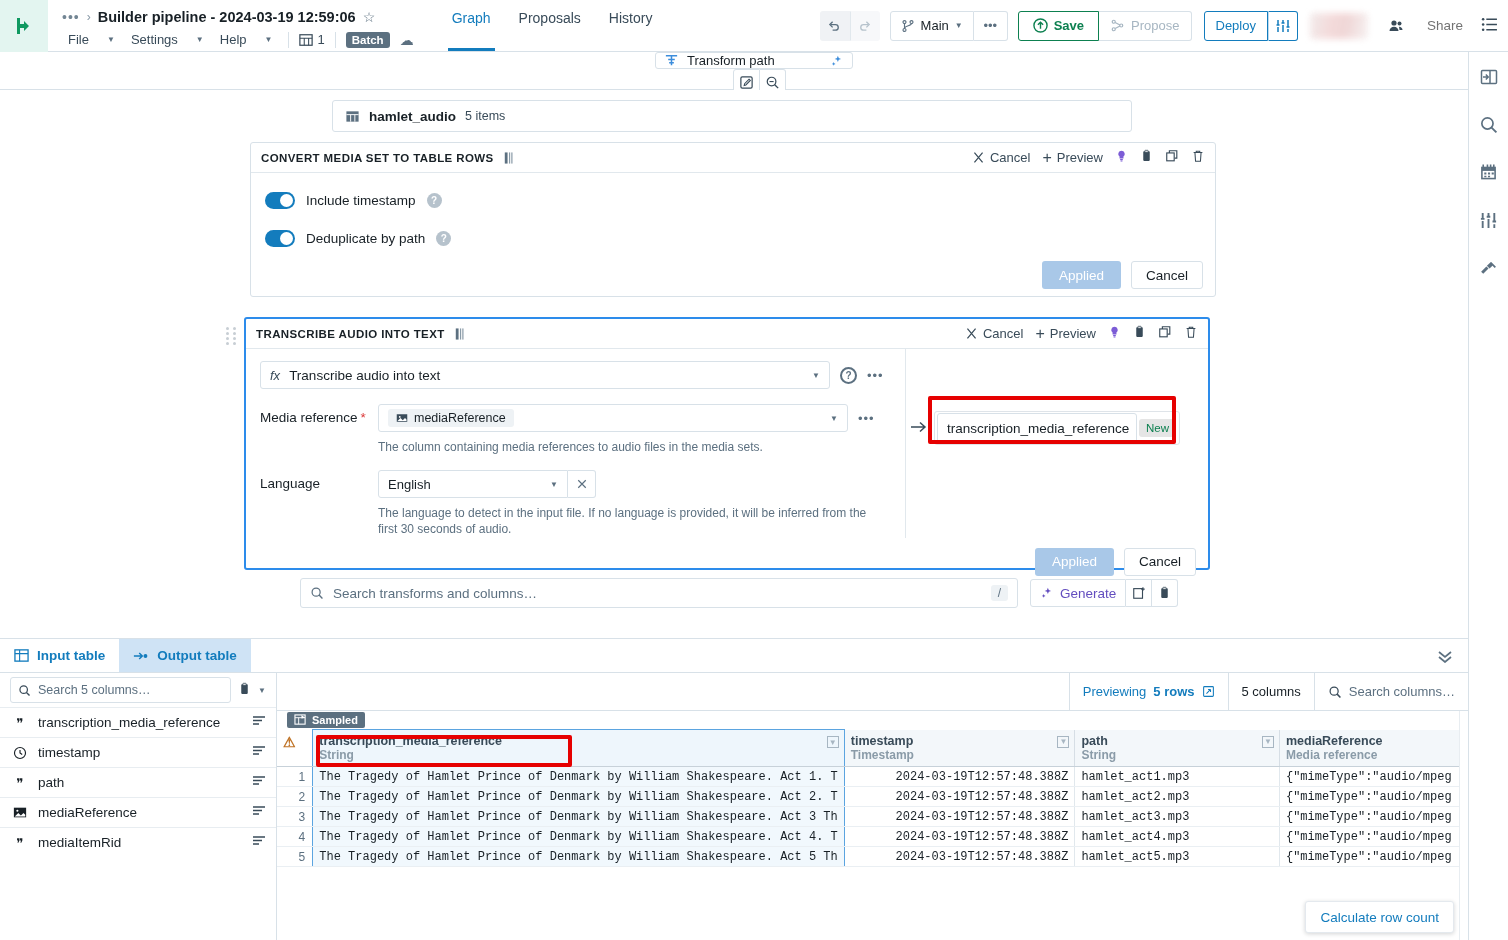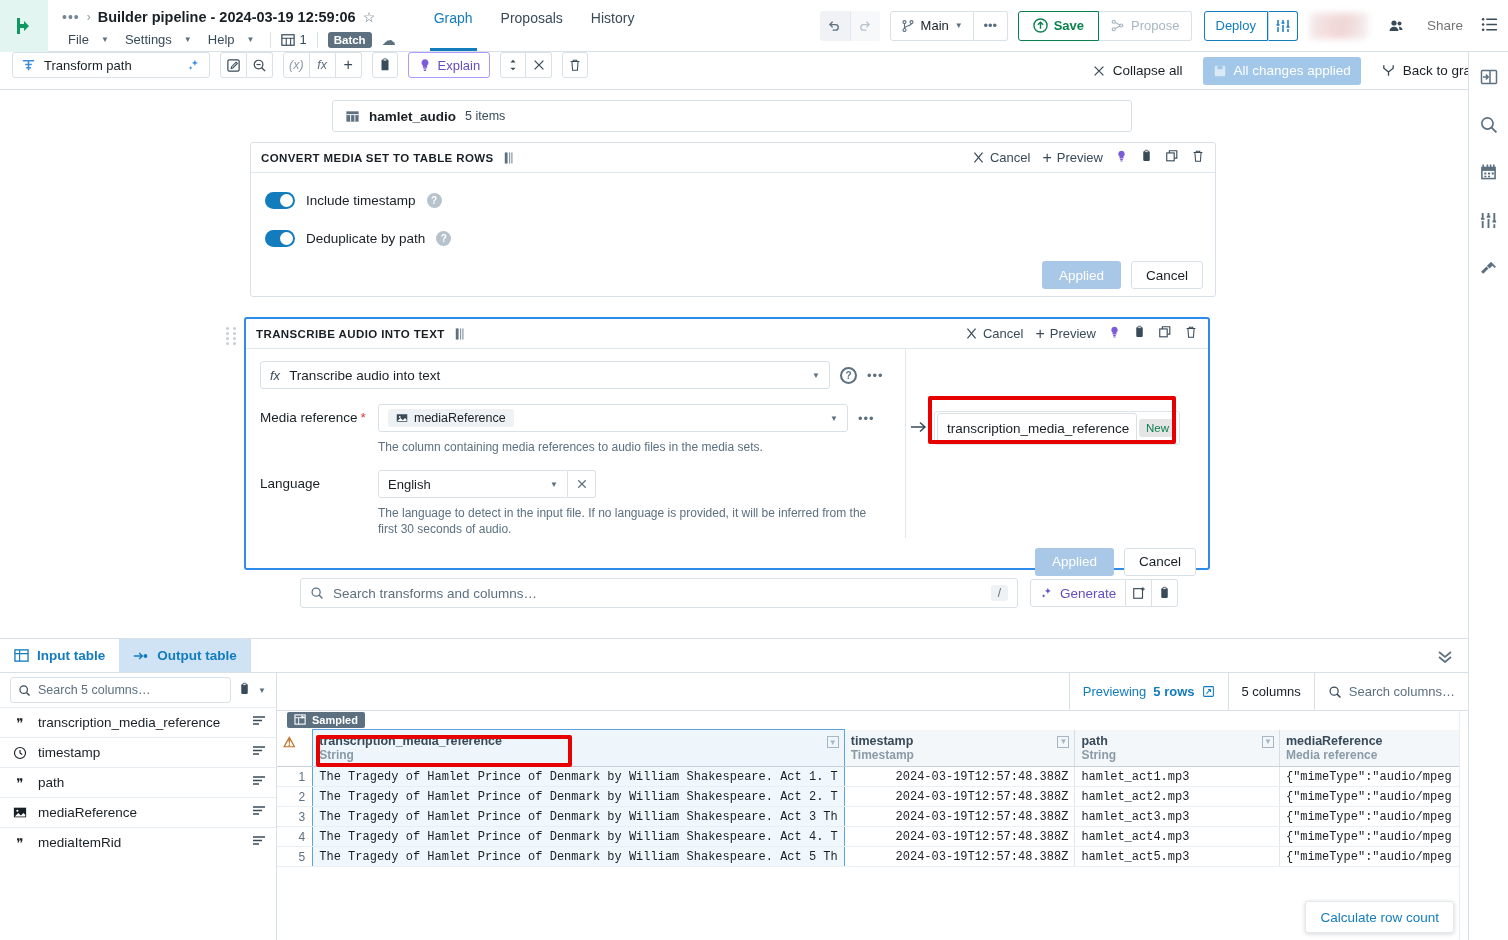--- a/index.html
+++ b/index.html
@@ -15,21 +15,21 @@
   .topbar { display: flex; height: 52px; border-bottom: 1px solid #d8e1e8; background: #fff; }
   .logo-box { width: 48px; height: 52px; background: #e3f5f0; display: flex; align-items: center; justify-content: center; }
   .logo-box svg { display:block; }
   .title-zone { padding: 5px 12px 0 14px; display: flex; flex-direction: column; justify-content: center; min-width: 330px; }
   .crumbline { display: flex; align-items: center; gap: 7px; height: 24px; }
   .dots { color: #738694; letter-spacing: 1px; font-size: 14px; line-height: 10px; }
   .chev { color: #8a9ba8; font-size: 12px; }
   .doc-title { font-weight: bold; font-size: 14.5px; color: #182026; white-space: nowrap; }
   .star { color: #5c7080; font-size: 14px; }
   .menuline { display: flex; align-items: center; gap: 4px; height: 24px; color: #394b59; }
-  .menuitem { display: flex; align-items: center; gap: 12px; padding: 2px 6px; border-radius: 3px; font-size: 13px; }
+  .menuitem { display: flex; align-items: center; gap: 18px; padding: 2px 6px; border-radius: 3px; font-size: 13px; }
   .caret { font-size: 8px; color: #5c7080; }
   .vsep { width: 1px; height: 16px; background: #d8e1e8; margin: 0 6px; }
   .countchip { display: flex; align-items: center; gap: 4px; color: #394b59; font-size: 13px; }
   .batch-chip { background: #5c7080; color: #fff; font-size: 11.5px; font-weight: bold; padding: 2px 6px; border-radius: 3px; }
   .cloud-ico { color: #5c7080; font-size: 14px; margin-left: 6px; }
 
   .tabs-top { display: flex; align-items: flex-end; gap: 0px; padding-left: 12px; }
   .tab-top { padding: 0 14px 14px; font-size: 14px; color: #394b59; line-height: 52px; height: 52px;
              display: flex; align-items: center; position: relative; }
   .tab-top.active { color: #137cbd; font-weight: normal; }
@@ -52,21 +52,21 @@
   .deploy-btn { display: flex; align-items: center; height: 30px; padding: 0 11px; border: 1px solid #137cbd;
               border-radius: 3px 0 0 3px; background: #fff; color: #137cbd; font-size: 13px; margin-left: 12px; }
   .deploy-ico { height: 30px; width: 30px; border: 1px solid #137cbd; border-left: 1px solid #bcd9ef; border-radius: 0 3px 3px 0;
                 background: #fff; display: flex; align-items: center; justify-content: center; color: #137cbd; }
   .avatar-blur { width: 58px; height: 26px; margin-left: 12px; border-radius: 4px;
      background: linear-gradient(100deg,#f2eaea 0%,#f3d8d8 40%,#efd4d4 60%,#f6f1f1 100%); filter: blur(3px); opacity:.95; }
   .share-btn { display: flex; align-items: flex-start; gap: 23px; margin-left: 20px; color: #737373; font-size: 13.5px; }
   .list-ico { margin-left: 18px; color: #5c7080; }
 
   
-  .toolbar { height: 38px; border-bottom: 1px solid #d8e1e8; display: flex; padding: 0 12px; background: #fff; }
+  .toolbar { height: 38px; border-bottom: 1px solid #d8e1e8; display: flex; align-items: center; padding: 0 2px; background: #fff; flex-direction: column; }
   .path-field { display: flex; align-items: center; gap: 8px; width: 198px; height: 26px; border: 1px solid #d8e1e8;
                 border-radius: 3px; padding: 0 8px; background: #fff; }
   .path-field .lbl { flex: 1; font-size: 13px; color: #182026; }
   .tb-group { display: flex; margin-left: 10px; }
   .tb-btn { height: 26px; min-width: 26px; padding: 0 5px; border: 1px solid #d8e1e8; background: #fff;
             display: flex; align-items: center; justify-content: center; color: #5c7080; font-size: 12.5px; }
   .tb-group .tb-btn:first-child { border-radius: 3px 0 0 3px; }
   .tb-group .tb-btn:last-child { border-radius: 0 3px 3px 0; }
   .tb-group .tb-btn + .tb-btn { border-left: none; }
   .tb-single { margin-left: 10px; border-radius: 3px; }

